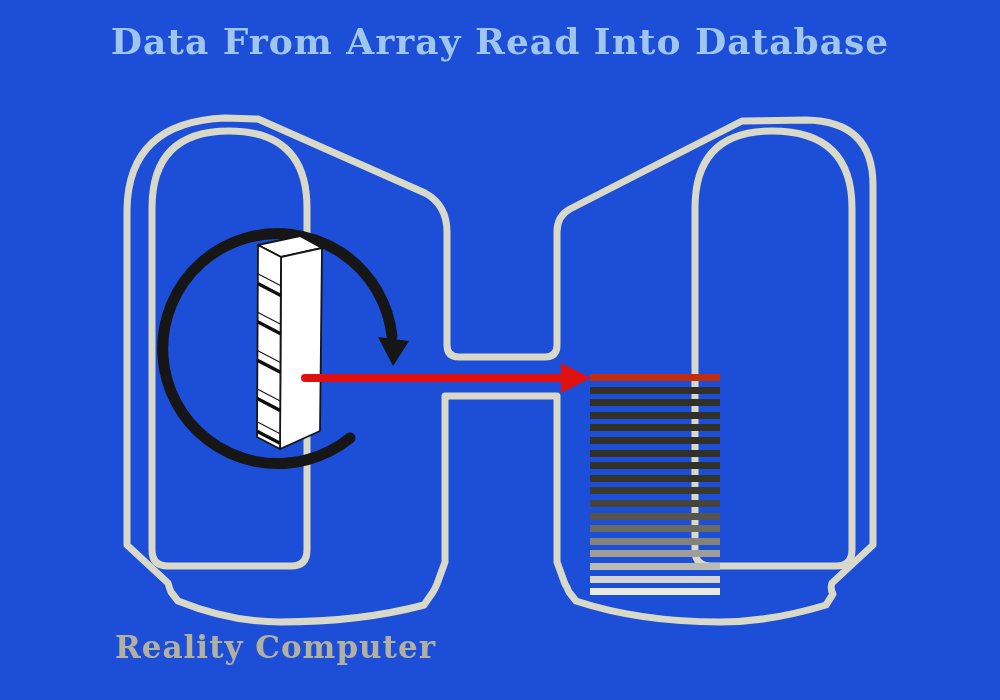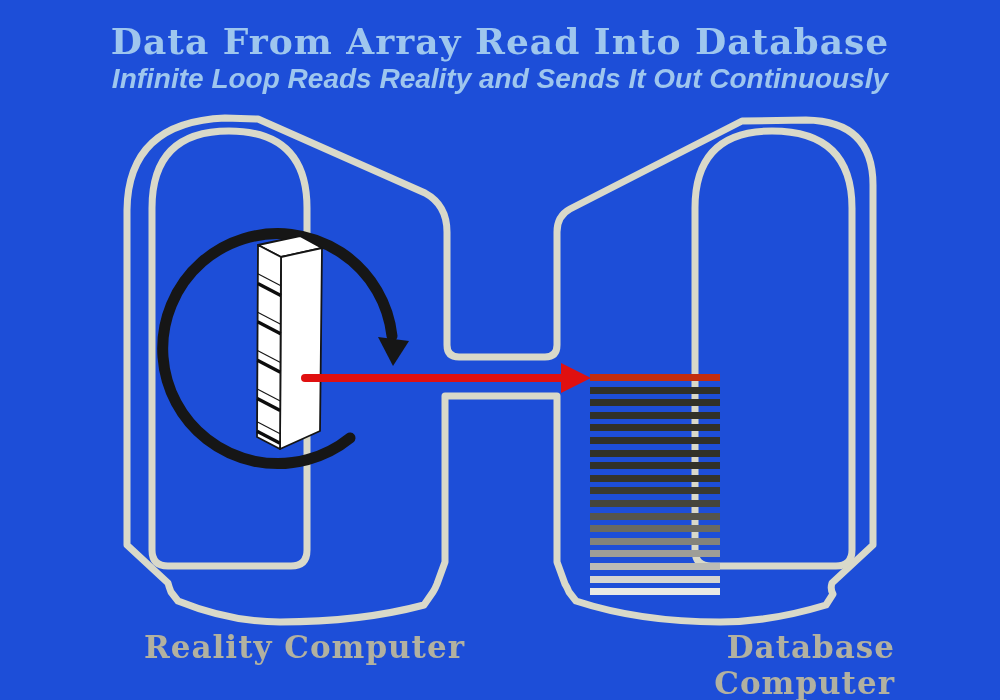--- a/index.html
+++ b/index.html
@@ -25,21 +25,21 @@
   .outline{fill:none;stroke:var(--outline-gray);stroke-width:7;stroke-linejoin:round;stroke-linecap:round;}
   .loop-arc{fill:none;stroke:var(--loop-black);stroke-width:11;stroke-linecap:round;}
   .loop-head{fill:var(--loop-black);stroke:none;}
   .box-face{fill:#ffffff;stroke:#151515;stroke-width:1.8;stroke-linejoin:round;}
   .shelf-thin{stroke:#151515;stroke-width:1.1;}
   .shelf-thick{stroke:#0d0d0d;stroke-width:3.4;}
   .flow-shaft{stroke:var(--arrow-red);stroke-width:8;stroke-linecap:round;}
   .flow-head{fill:var(--arrow-red);}
   .db-row{position:absolute;left:590px;width:130px;height:7px;}
   .pc-label{
-    top:629px;text-align:right;font-weight:bold;font-size:31px;
+    top:629px;text-align:left;font-weight:bold;font-size:31px;
     letter-spacing:1px;color:var(--label-gray);
   }
   #label-left{left:115px;width:350px;}
   #label-right{left:535px;width:360px;}
 </style>
 </head>
 <body>
 
 <div id="stage" style="--title-blue: #9ec6ee; --outline-gray: #d9d9c9; --label-gray: #b2b1a0; --loop-black: #161616; --arrow-red: #e01010;">
 
@@ -110,17 +110,15 @@
         </g>
     </g>
 
     <g>
       <line class="flow-shaft" x1="305" y1="378" x2="563" y2="378"></line>
       <polygon class="flow-head" points="561,363 561,393 591,378"></polygon>
     </g>
   </svg>
 
   <div id="title" class="abs">Data From Array Read Into Database</div>
-  <div id="subtitle" class="abs">Infinite Loop Reads Reality and Sends It Out Continuously</div>
   <div id="label-left" class="abs pc-label">Reality Computer</div>
-  <div id="label-right" class="abs pc-label">Database Computer</div>
 
 </div>
 
 </body></html>

